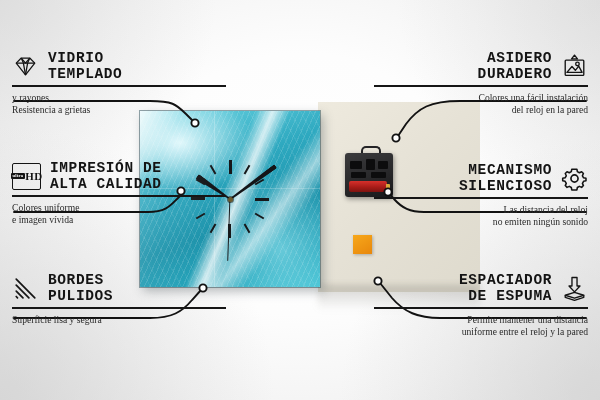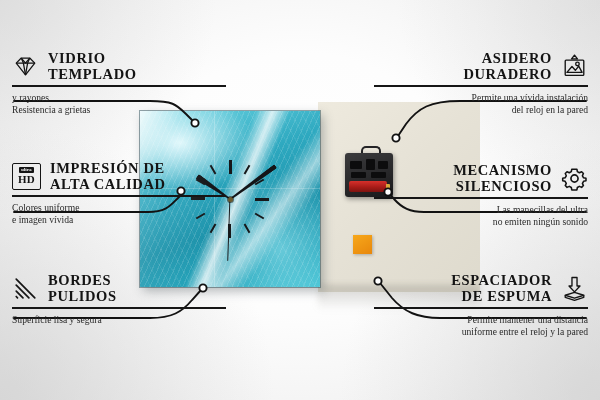--- a/index.html
+++ b/index.html
@@ -88,21 +88,21 @@
 
   
   .wires{position:absolute;inset:0;pointer-events:none;}
 
   
   .feat{position:absolute;width:214px;}
   .feat .head{display:flex;align-items:center;gap:9px;}
   .feat.left .head{justify-content:flex-start;}
   .feat.right .head{justify-content:flex-end;flex-direction:row;}
   .ttl{
-    font-family:Liberation Serif, serif;
+    font-family:Liberation Mono, monospace;
     font-weight:bold;font-size:14.5px;line-height:16px;
     letter-spacing:.6px;color:#141414;text-transform:uppercase;
   }
   .feat.right .ttl{text-align:right;}
   .rule{height:1.6px;background:#161616;margin:3px 0 5px;}
   .desc{
     font-family:"Liberation Serif",serif;
     font-size:9.6px;line-height:12.2px;color:#2a2a2a;
   }
   .feat.right .desc{text-align:right;}
@@ -110,21 +110,21 @@
 
   #f1{left:12px;top:50px;}
   #f2{left:12px;top:160px;}
   #f3{left:12px;top:272px;}
   #f4{right:12px;top:50px;}
   #f5{right:12px;top:162px;}
   #f6{right:12px;top:272px;}
 
   .hd-badge{
     width:27px;height:25px;border:1.8px solid #141414;border-radius:2px;
-    display:flex;flex-direction:column;align-items:center;justify-content:center;line-height:1;
+    display:flex;flex-direction:row;align-items:center;justify-content:center;line-height:1;
   }
   .hd-badge .u{font-size:4.6px;font-weight:bold;letter-spacing:.2px;background:#141414;color:#fff;padding:.5px 2px;border-radius:1px;}
   .hd-badge .h{font-size:11px;font-weight:bold;letter-spacing:.3px;color:#141414;margin-top:1px;}
 </style>
 </head>
 <body>
 
 <div id="stage">
 
   <div class="scene">
@@ -287,41 +287,41 @@
         <g fill="none" stroke="#141414" stroke-width="1.6" stroke-linejoin="round">
           <path d="M16,2.5 L12.5,7 L19.5,7 Z"></path>
           <rect x="5" y="8.5" width="22" height="18" rx="1"></rect>
           <path d="M7,23 L13,16 L17,20.5 L21,15.5 L25,23 Z"></path>
           <circle cx="19.5" cy="13" r="2.1"></circle>
         </g>
       </svg>
     </div>
     <div class="rule"></div>
     <div class="desc">
-      <div>Permite una vívida instalación</div>
+      <div>Colores una fácil instalación</div>
       <div>del reloj en la pared</div>
     </div>
   </div>
 
   <div class="feat right" id="f5">
     <div class="head">
       <div>
         <div class="ttl">MECANISMO</div>
         <div class="ttl">SILENCIOSO</div>
       </div>
       <svg class="ico" viewBox="0 0 32 32">
         <g fill="none" stroke="#141414" stroke-width="2" stroke-linejoin="round">
           <path d="M16,4 l3.3,0 l.6,3.1 l2.6,1.5 l2.9,-1.3 l2.3,2.3 l-1.3,2.9 l1.5,2.6 l3.1,.6 l0,3.3 l-3.1,.6 l-1.5,2.6 l1.3,2.9 l-2.3,2.3 l-2.9,-1.3 l-2.6,1.5 l-.6,3.1 l-3.3,0 l-3.3,0 l-.6,-3.1 l-2.6,-1.5 l-2.9,1.3 l-2.3,-2.3 l1.3,-2.9 l-1.5,-2.6 l-3.1,-.6 l0,-3.3 l3.1,-.6 l1.5,-2.6 l-1.3,-2.9 l2.3,-2.3 l2.9,1.3 l2.6,-1.5 l.6,-3.1 z" transform="translate(-0.2,0) scale(0.92) translate(1.4,1.4)"></path>
           <circle cx="16" cy="16" r="4.2"></circle>
         </g>
       </svg>
     </div>
     <div class="rule"></div>
     <div class="desc">
-      <div>Las manecillas del ultra</div>
+      <div>Las distancia del reloj</div>
       <div>no emiten ningún sonido</div>
     </div>
   </div>
 
   <div class="feat right" id="f6">
     <div class="head">
       <div>
         <div class="ttl">ESPACIADOR</div>
         <div class="ttl">DE ESPUMA</div>
       </div>

